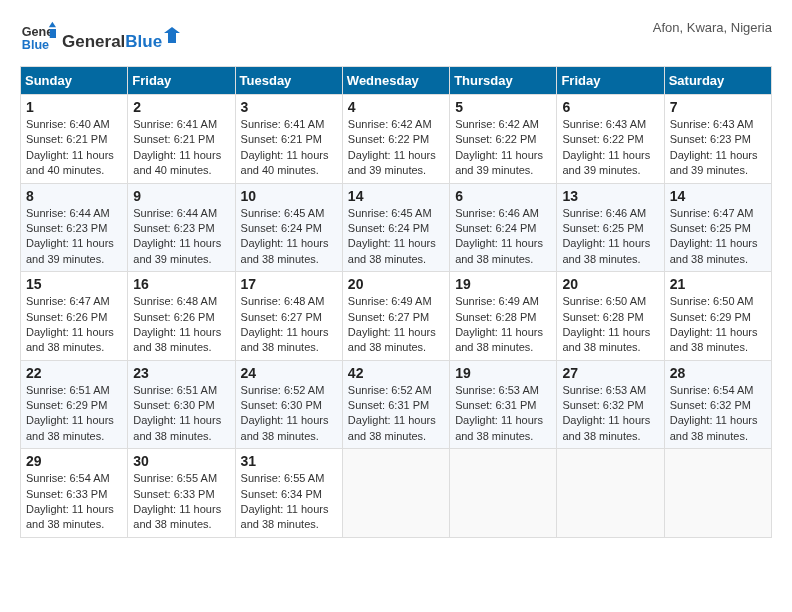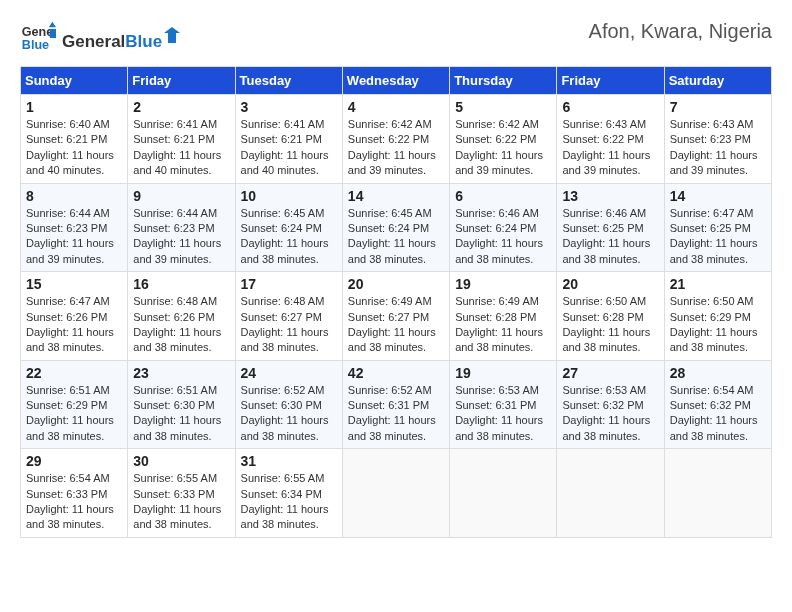--- a/index.html
+++ b/index.html
@@ -27,30 +27,30 @@
     }
     .title-area {
       text-align: right;
     }
     .month-year {
       font-size: 32px;
       font-weight: bold;
       color: #333;
     }
     .location {
-      font-size: 20px;
+      font-size: 13px;
       color: #555;
     }
     .calendar {
       width: 100%;
       border-collapse: collapse;
       font-size: 11px;
     }
     .calendar th {
-      background-color: #1d4ed8;
+      background-color: #0369a1;
       color: #fff;
       padding: 6px 4px;
       text-align: left;
       font-size: 13px;
       font-weight: bold;
       border: 1px solid #ddd;
     }
     .calendar td {
       border: 1px solid #ddd;
       vertical-align: top;

